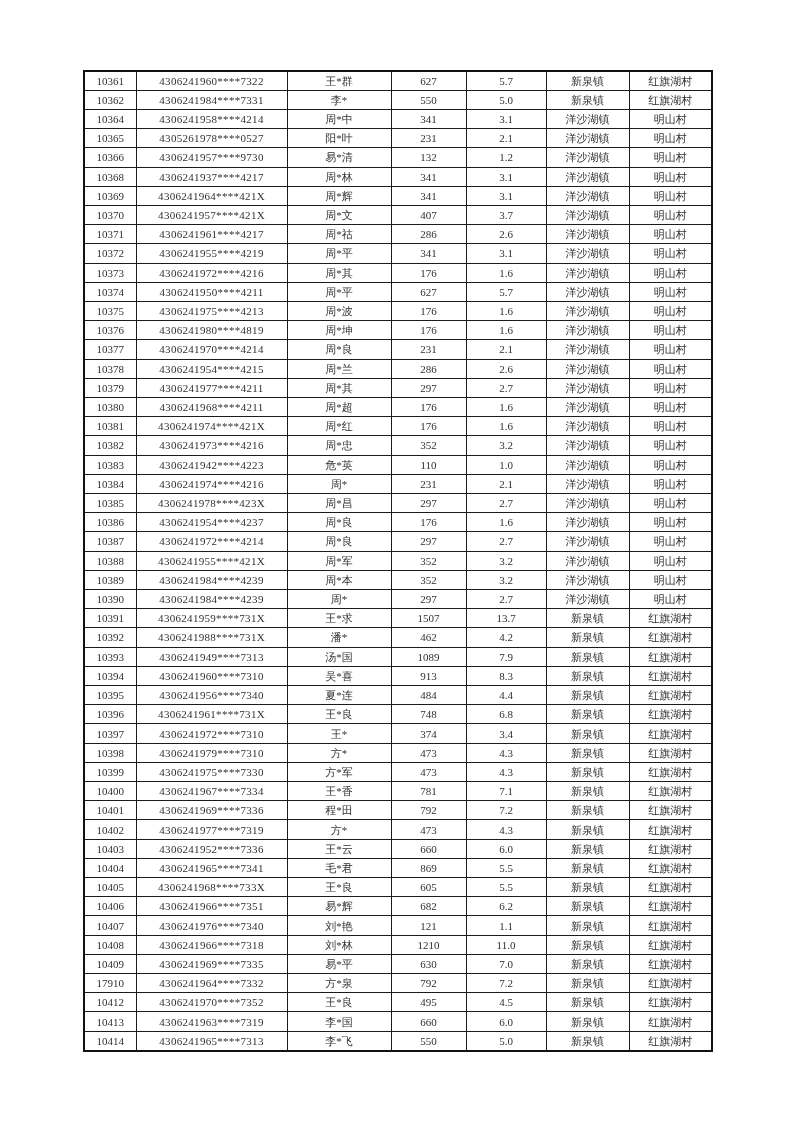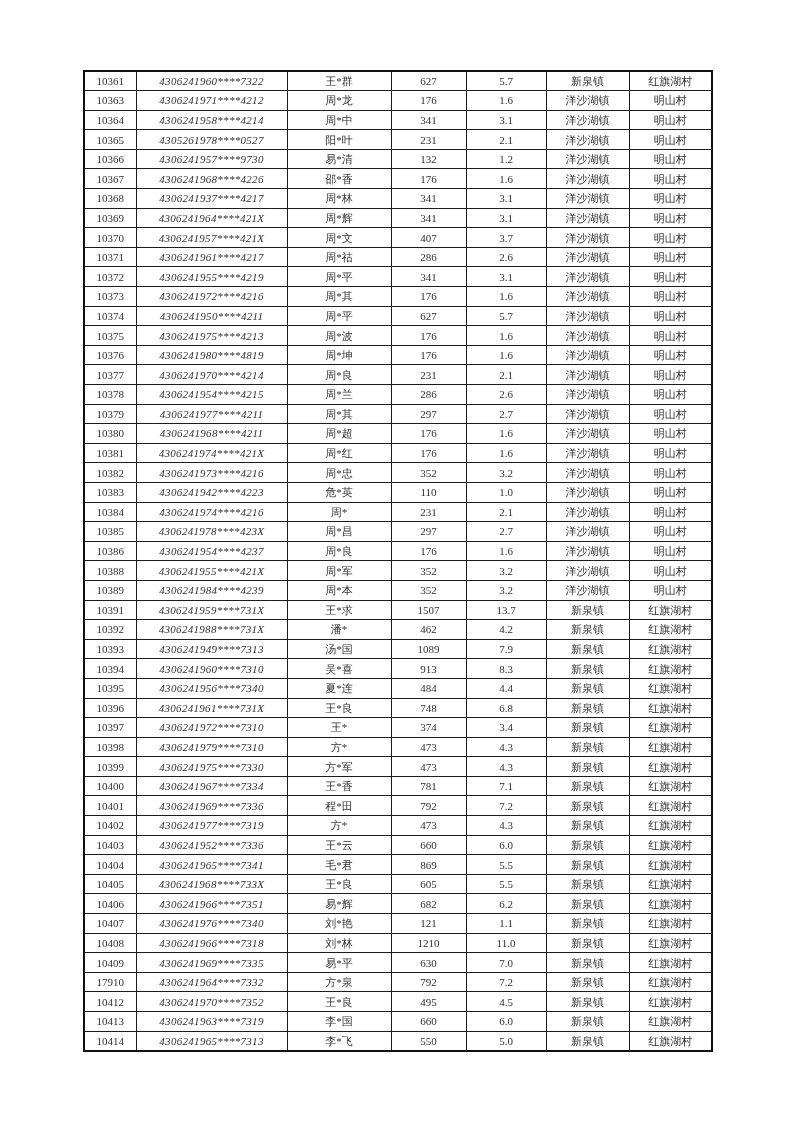--- a/index.html
+++ b/index.html
@@ -43,21 +43,20 @@
     overflow: hidden;
   }
   table.roster tr {
     height: 18.18px;
   }
   table.roster {
     border: 2px solid #111111;
   }
   td.c-id {
     letter-spacing: 0.3px;
-    font-style: italic;
   }
   td.c-num {
     font-family: "Liberation Serif", "DejaVu Serif", serif;
   }
 </style>
 </head>
 <body>
 
 <div class="sheet">
   <table class="roster">
@@ -74,27 +73,27 @@
         <tr>
     <td class="c-seq">10361</td>
     <td class="c-id">4306241960****7322</td>
     <td class="c-name">王*群</td>
     <td class="c-num">627</td>
     <td class="c-num">5.7</td>
     <td class="c-town">新泉镇</td>
     <td class="c-vill">红旗湖村</td>
   </tr>
         <tr>
-    <td class="c-seq">10363</td>
-    <td class="c-id">4306241971****4212</td>
-    <td class="c-name">周*龙</td>
-    <td class="c-num">176</td>
-    <td class="c-num">1.6</td>
-    <td class="c-town">洋沙湖镇</td>
-    <td class="c-vill">明山村</td>
+    <td class="c-seq">10362</td>
+    <td class="c-id">4306241984****7331</td>
+    <td class="c-name">李*</td>
+    <td class="c-num">550</td>
+    <td class="c-num">5.0</td>
+    <td class="c-town">新泉镇</td>
+    <td class="c-vill">红旗湖村</td>
   </tr>
         <tr>
     <td class="c-seq">10364</td>
     <td class="c-id">4306241958****4214</td>
     <td class="c-name">周*中</td>
     <td class="c-num">341</td>
     <td class="c-num">3.1</td>
     <td class="c-town">洋沙湖镇</td>
     <td class="c-vill">明山村</td>
   </tr>
@@ -110,29 +109,20 @@
         <tr>
     <td class="c-seq">10366</td>
     <td class="c-id">4306241957****9730</td>
     <td class="c-name">易*清</td>
     <td class="c-num">132</td>
     <td class="c-num">1.2</td>
     <td class="c-town">洋沙湖镇</td>
     <td class="c-vill">明山村</td>
   </tr>
         <tr>
-    <td class="c-seq">10367</td>
-    <td class="c-id">4306241968****4226</td>
-    <td class="c-name">邵*香</td>
-    <td class="c-num">176</td>
-    <td class="c-num">1.6</td>
-    <td class="c-town">洋沙湖镇</td>
-    <td class="c-vill">明山村</td>
-  </tr>
-        <tr>
     <td class="c-seq">10368</td>
     <td class="c-id">4306241937****4217</td>
     <td class="c-name">周*林</td>
     <td class="c-num">341</td>
     <td class="c-num">3.1</td>
     <td class="c-town">洋沙湖镇</td>
     <td class="c-vill">明山村</td>
   </tr>
         <tr>
     <td class="c-seq">10369</td>
@@ -290,38 +280,56 @@
         <tr>
     <td class="c-seq">10386</td>
     <td class="c-id">4306241954****4237</td>
     <td class="c-name">周*良</td>
     <td class="c-num">176</td>
     <td class="c-num">1.6</td>
     <td class="c-town">洋沙湖镇</td>
     <td class="c-vill">明山村</td>
   </tr>
         <tr>
+    <td class="c-seq">10387</td>
+    <td class="c-id">4306241972****4214</td>
+    <td class="c-name">周*良</td>
+    <td class="c-num">297</td>
+    <td class="c-num">2.7</td>
+    <td class="c-town">洋沙湖镇</td>
+    <td class="c-vill">明山村</td>
+  </tr>
+        <tr>
     <td class="c-seq">10388</td>
     <td class="c-id">4306241955****421X</td>
     <td class="c-name">周*军</td>
     <td class="c-num">352</td>
     <td class="c-num">3.2</td>
     <td class="c-town">洋沙湖镇</td>
     <td class="c-vill">明山村</td>
   </tr>
         <tr>
     <td class="c-seq">10389</td>
     <td class="c-id">4306241984****4239</td>
     <td class="c-name">周*本</td>
     <td class="c-num">352</td>
     <td class="c-num">3.2</td>
     <td class="c-town">洋沙湖镇</td>
     <td class="c-vill">明山村</td>
   </tr>
         <tr>
+    <td class="c-seq">10390</td>
+    <td class="c-id">4306241984****4239</td>
+    <td class="c-name">周*</td>
+    <td class="c-num">297</td>
+    <td class="c-num">2.7</td>
+    <td class="c-town">洋沙湖镇</td>
+    <td class="c-vill">明山村</td>
+  </tr>
+        <tr>
     <td class="c-seq">10391</td>
     <td class="c-id">4306241959****731X</td>
     <td class="c-name">王*求</td>
     <td class="c-num">1507</td>
     <td class="c-num">13.7</td>
     <td class="c-town">新泉镇</td>
     <td class="c-vill">红旗湖村</td>
   </tr>
         <tr>
     <td class="c-seq">10392</td>

